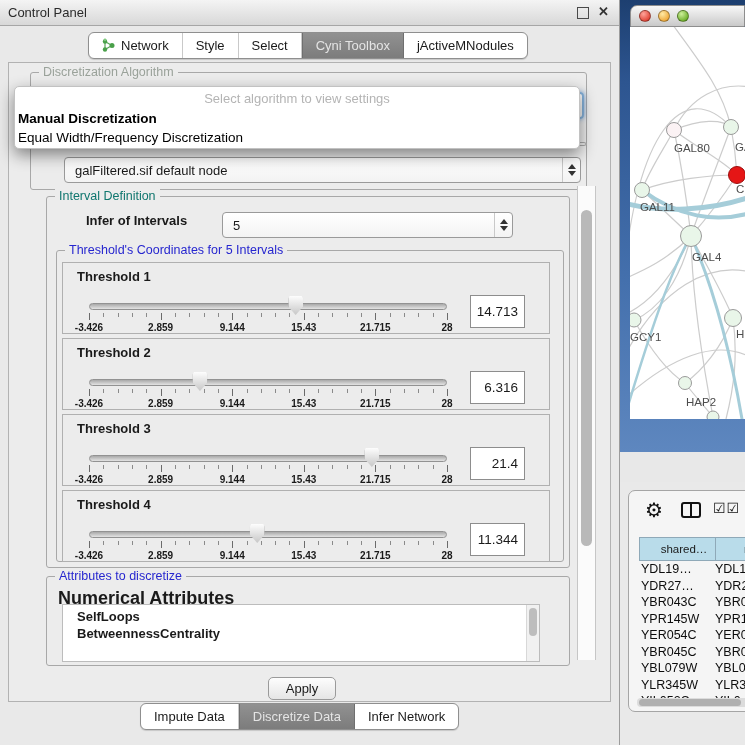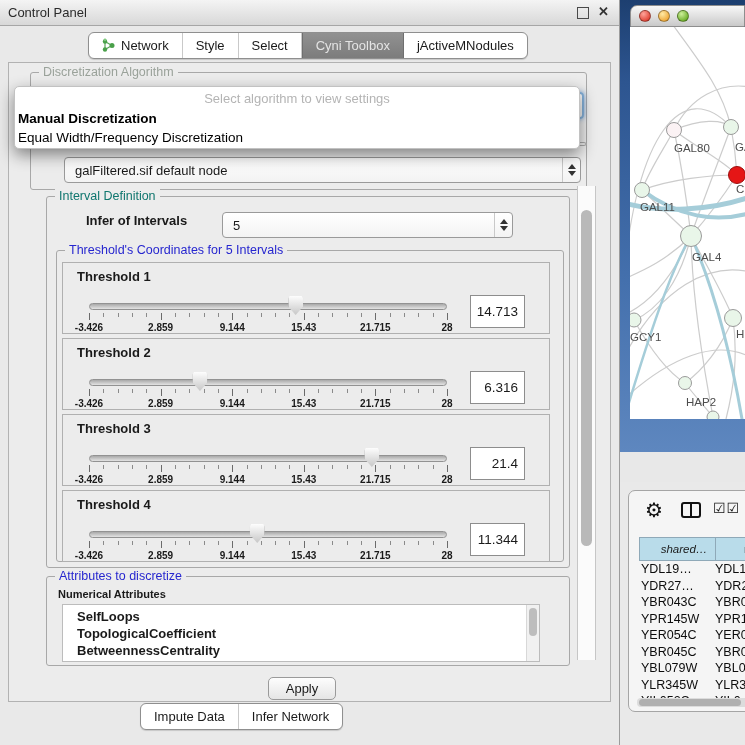--- a/index.html
+++ b/index.html
@@ -52,21 +52,21 @@
          filter:drop-shadow(0 0 0.7px #777);}
   .ticks{position:absolute;left:0;top:14px;width:100%;height:8px;}
   .tick{position:absolute;width:1px;background:#6b6b6b;}
   .tick.major{height:7px;}
   .tick.minor{height:4px;background:#8a8a8a;}
   .tick-labels{position:absolute;left:0;top:23px;width:100%;font-size:10px;font-weight:bold;color:#1a1a1a;}
   .tick-labels span{position:absolute;transform:translateX(-50%);white-space:nowrap;}
   .th-value{position:absolute;right:24px;top:32px;width:55px;height:33px;background:#fff;border:1px solid #8d8d8d;
             font-size:13.5px;display:flex;align-items:center;justify-content:flex-end;padding-right:6px;box-sizing:border-box;}
 
-  .num-label{position:absolute;left:58px;top:588px;font-size:11px;font-weight:bold;}
+  .num-label{position:absolute;left:58px;top:588px;font-size:18px;font-weight:bold;}
   .attr-list{position:absolute;left:62px;top:604px;width:478px;height:58px;background:#fff;border:1px solid #bcbcbc;box-sizing:border-box;overflow:hidden;font-weight:bold;}
   .attr-item{padding-left:14px;font-size:13px;line-height:17px;white-space:nowrap;}
   .attr-scroll{position:absolute;right:0;top:0;width:13px;height:100%;background:#f1f1f1;border-left:1px solid #d8d8d8;box-sizing:border-box;}
   .attr-scroll-thumb{position:absolute;left:2px;top:3px;width:8px;height:28px;background:#bdbdbd;border-radius:4px;}
 
   .apply-btn{position:absolute;left:268px;top:677px;width:68px;height:23px;background:linear-gradient(#fdfdfd,#e5e5e5);
              border:1px solid #9a9a9a;border-radius:5px;font-size:13px;text-align:center;line-height:21px;box-sizing:border-box;}
 
   
   .net-frame{position:absolute;left:620px;top:0;width:125px;height:452px;
@@ -366,37 +366,39 @@
         </div>
       </div>
 
     <div class="grp" style="left:46px;top:576px;width:524px;height:90px;">
       <span class="grp-legend" style="color:#2626cf;">Attributes to discretize</span>
     </div>
     <div class="num-label">Numerical Attributes</div>
     <div class="attr-list">
       <div id="attr-items">
           <div class="attr-item" style="padding-top: 3px;">SelfLoops</div>
-          <div class="attr-item">TopologicalCoefficient</div>
           <div class="attr-item">BetweennessCentrality</div>
         </div>
       <div class="attr-scroll">
           <div class="attr-scroll-thumb"></div>
         </div>
     </div>
 
     <div class="vscroll">
         <div class="vscroll-thumb"></div>
       </div>
 
     <div class="apply-btn">Apply</div>
 
     <div class="tabbar" style="left:140px;top:703px;" id="bottom-tabbar">
         <div class="tab sep">
           <span>Impute Data</span>
+        </div>
+        <div class="tab selected">
+          <span>Discretize Data</span>
         </div>
         <div class="tab">
           <span>Infer Network</span>
         </div>
       </div>
   </div>
 
   <div class="net-frame"></div>
   <div class="mac-titlebar">
     <span class="light red"></span>
@@ -450,21 +452,21 @@
         <text x="106" y="311" fill="#4d4d4d" font-size="11.5" font-family="&quot;Liberation Sans&quot;, sans-serif">H</text>
         <text x="56" y="379" fill="#4d4d4d" font-size="11.5" font-family="&quot;Liberation Sans&quot;, sans-serif">HAP2</text>
       </svg>
   </div>
 
   <div class="tp-body">
     <div class="tp-inner">
       <span class="gear">⚙</span>
       <span class="colicon"></span>
       <span class="checks">☑☑</span>
-      <div class="tbl-header" style="left:10px;width:90px;justify-content:center;font-style:italic;">
+      <div class="tbl-header" style="left:10px;width:90px;justify-content:center;">
         <span>shared…</span>
       </div>
       <div class="tbl-header" style="left:86px;width:60px;padding-left:28px;box-sizing:border-box;">
         <span>na</span>
       </div>
       <div class="tbl-rows" id="tbl-rows">
           <div class="tbl-row">
             <span class="c1">YDL19…</span>
             <span class="c2">YDL1</span>
           </div>

